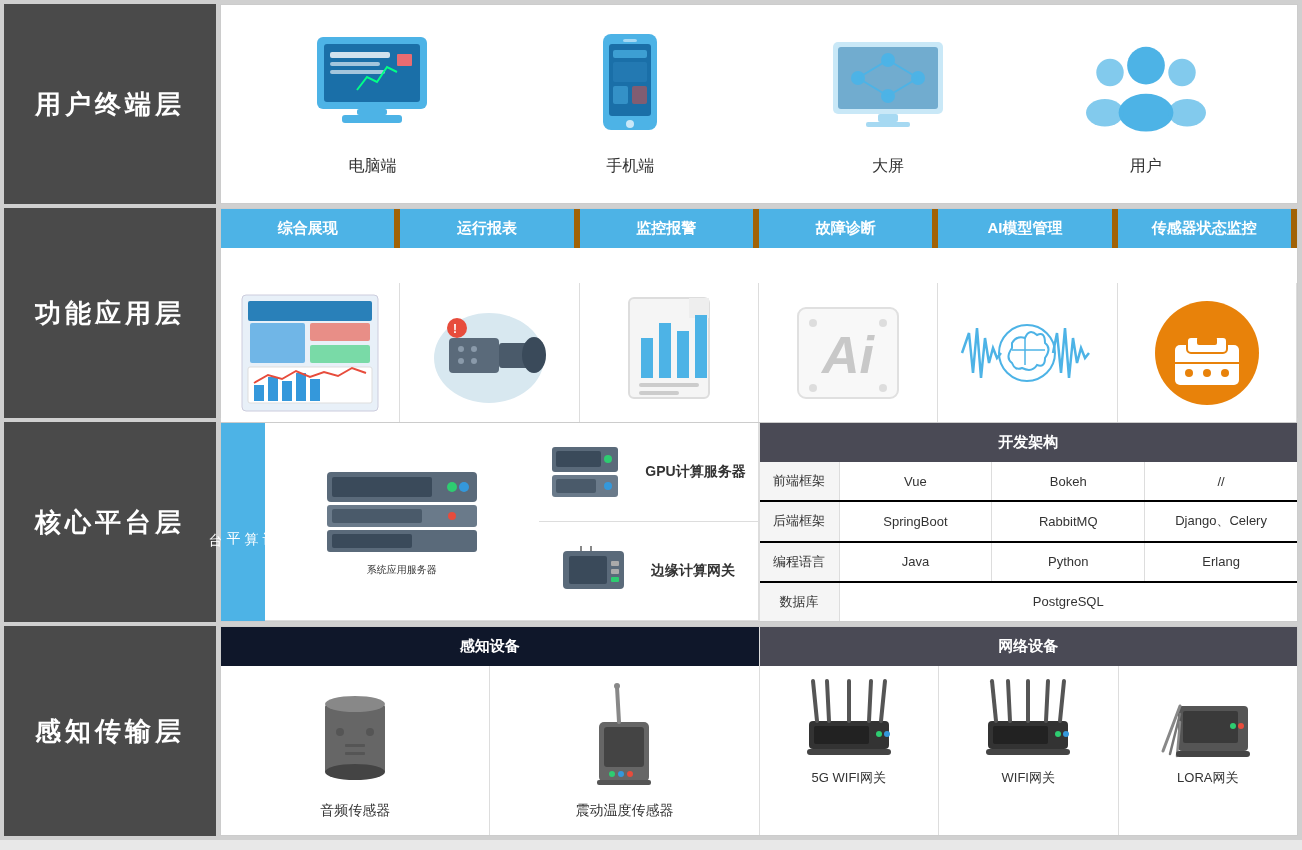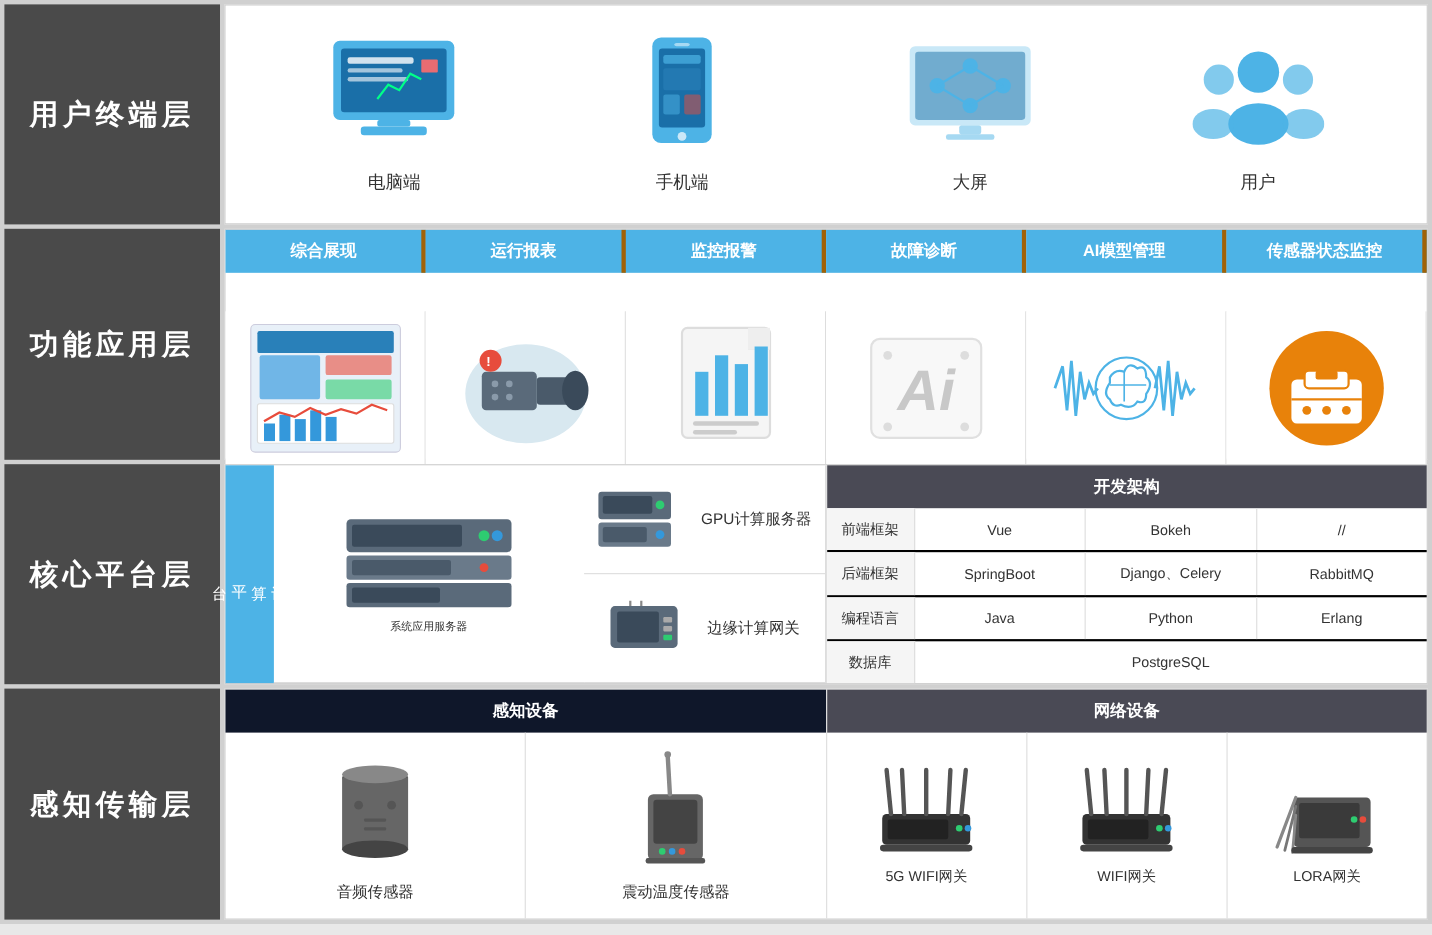--- a/index.html
+++ b/index.html
@@ -20,21 +20,21 @@
       padding: 4px;
       background: #d0d0d0;
     }
 
     .row {
       display: flex;
       gap: 4px;
     }
 
     .row-label {
-      width: 196px;
+      width: 212px;
       background: #4a4a4a;
       display: flex;
       align-items: center;
       justify-content: center;
       color: white;
       font-size: 26px;
       font-weight: bold;
       letter-spacing: 4px;
       flex-shrink: 0;
       writing-mode: horizontal-tb;
@@ -97,21 +97,21 @@
       background: #f0f0f0;
     }
 
     .function-header {
       flex: 1;
       padding: 10px 8px;
       text-align: center;
       font-size: 15px;
       font-weight: bold;
       color: #333;
-      border-right: 4px solid #a16207;
+      border-right: 6px solid #a16207;
     }
 
     .function-header:nth-child(1) { background: #4db3e6; color: white; }
     .function-header:nth-child(2) { background: #4db3e6; color: white; }
     .function-header:nth-child(3) { background: #4db3e6; color: white; }
     .function-header:nth-child(4) { background: #4db3e6; color: white; }
     .function-header:nth-child(5) { background: #4db3e6; color: white; }
     .function-header:nth-child(6) { background: #4db3e6; color: white; }
 
     .function-bodies {
@@ -188,20 +188,21 @@
     }
 
     .gpu-server, .edge-server {
       flex: 1;
       display: flex;
       align-items: center;
       justify-content: center;
       gap: 25px;
       padding: 8px;
       border-bottom: 1px solid #ddd;
+      font-weight: bold;
     }
 
     .gpu-server .srv-label, .edge-server .srv-label {
       font-size: 14px;
       color: #333;
     }
 
     .platform-dev {
       flex: 1;
       display: flex;
@@ -328,21 +329,21 @@
     .network-devices {
       display: flex;
       flex: 1;
     }
 
     .network-device {
       flex: 1;
       display: flex;
       flex-direction: column;
       align-items: center;
-      justify-content: center;
+      justify-content: flex-start;
       gap: 8px;
       padding: 10px;
       border-right: 1px solid #ddd;
     }
 
     .network-device:last-child { border-right: none; }
 
     .network-device .net-name {
       font-size: 13px;
       color: #333;
@@ -620,22 +621,22 @@
               <div class="dev-val">Vue</div>
               <div class="dev-val">Bokeh</div>
               <div class="dev-val">//</div>
             </div>
           </div>
 
           <div class="dev-row">
             <div class="dev-cat">后端框架</div>
             <div class="dev-vals">
               <div class="dev-val">SpringBoot</div>
+              <div class="dev-val">RabbitMQ</div>
               <div class="dev-val">Django、Celery</div>
-              <div class="dev-val">RabbitMQ</div>
             </div>
           </div>
 
           <div class="dev-row">
             <div class="dev-cat">编程语言</div>
             <div class="dev-vals">
               <div class="dev-val">Java</div>
               <div class="dev-val">Python</div>
               <div class="dev-val">Erlang</div>
             </div>

